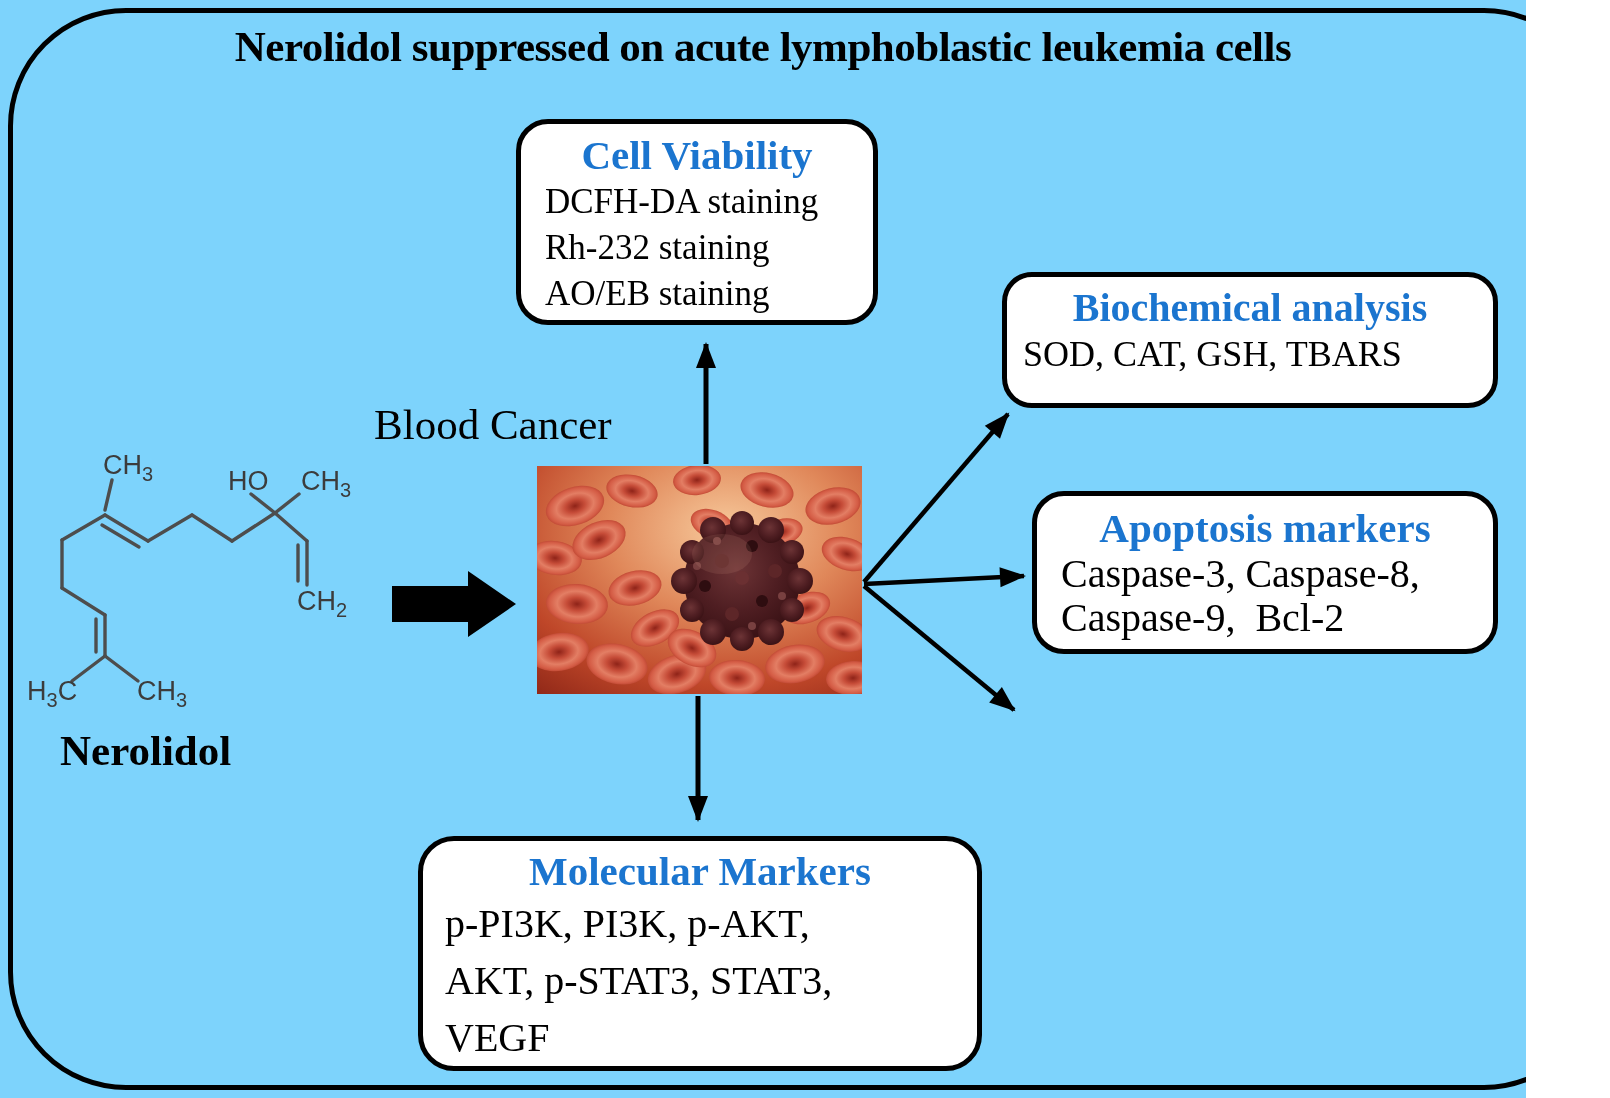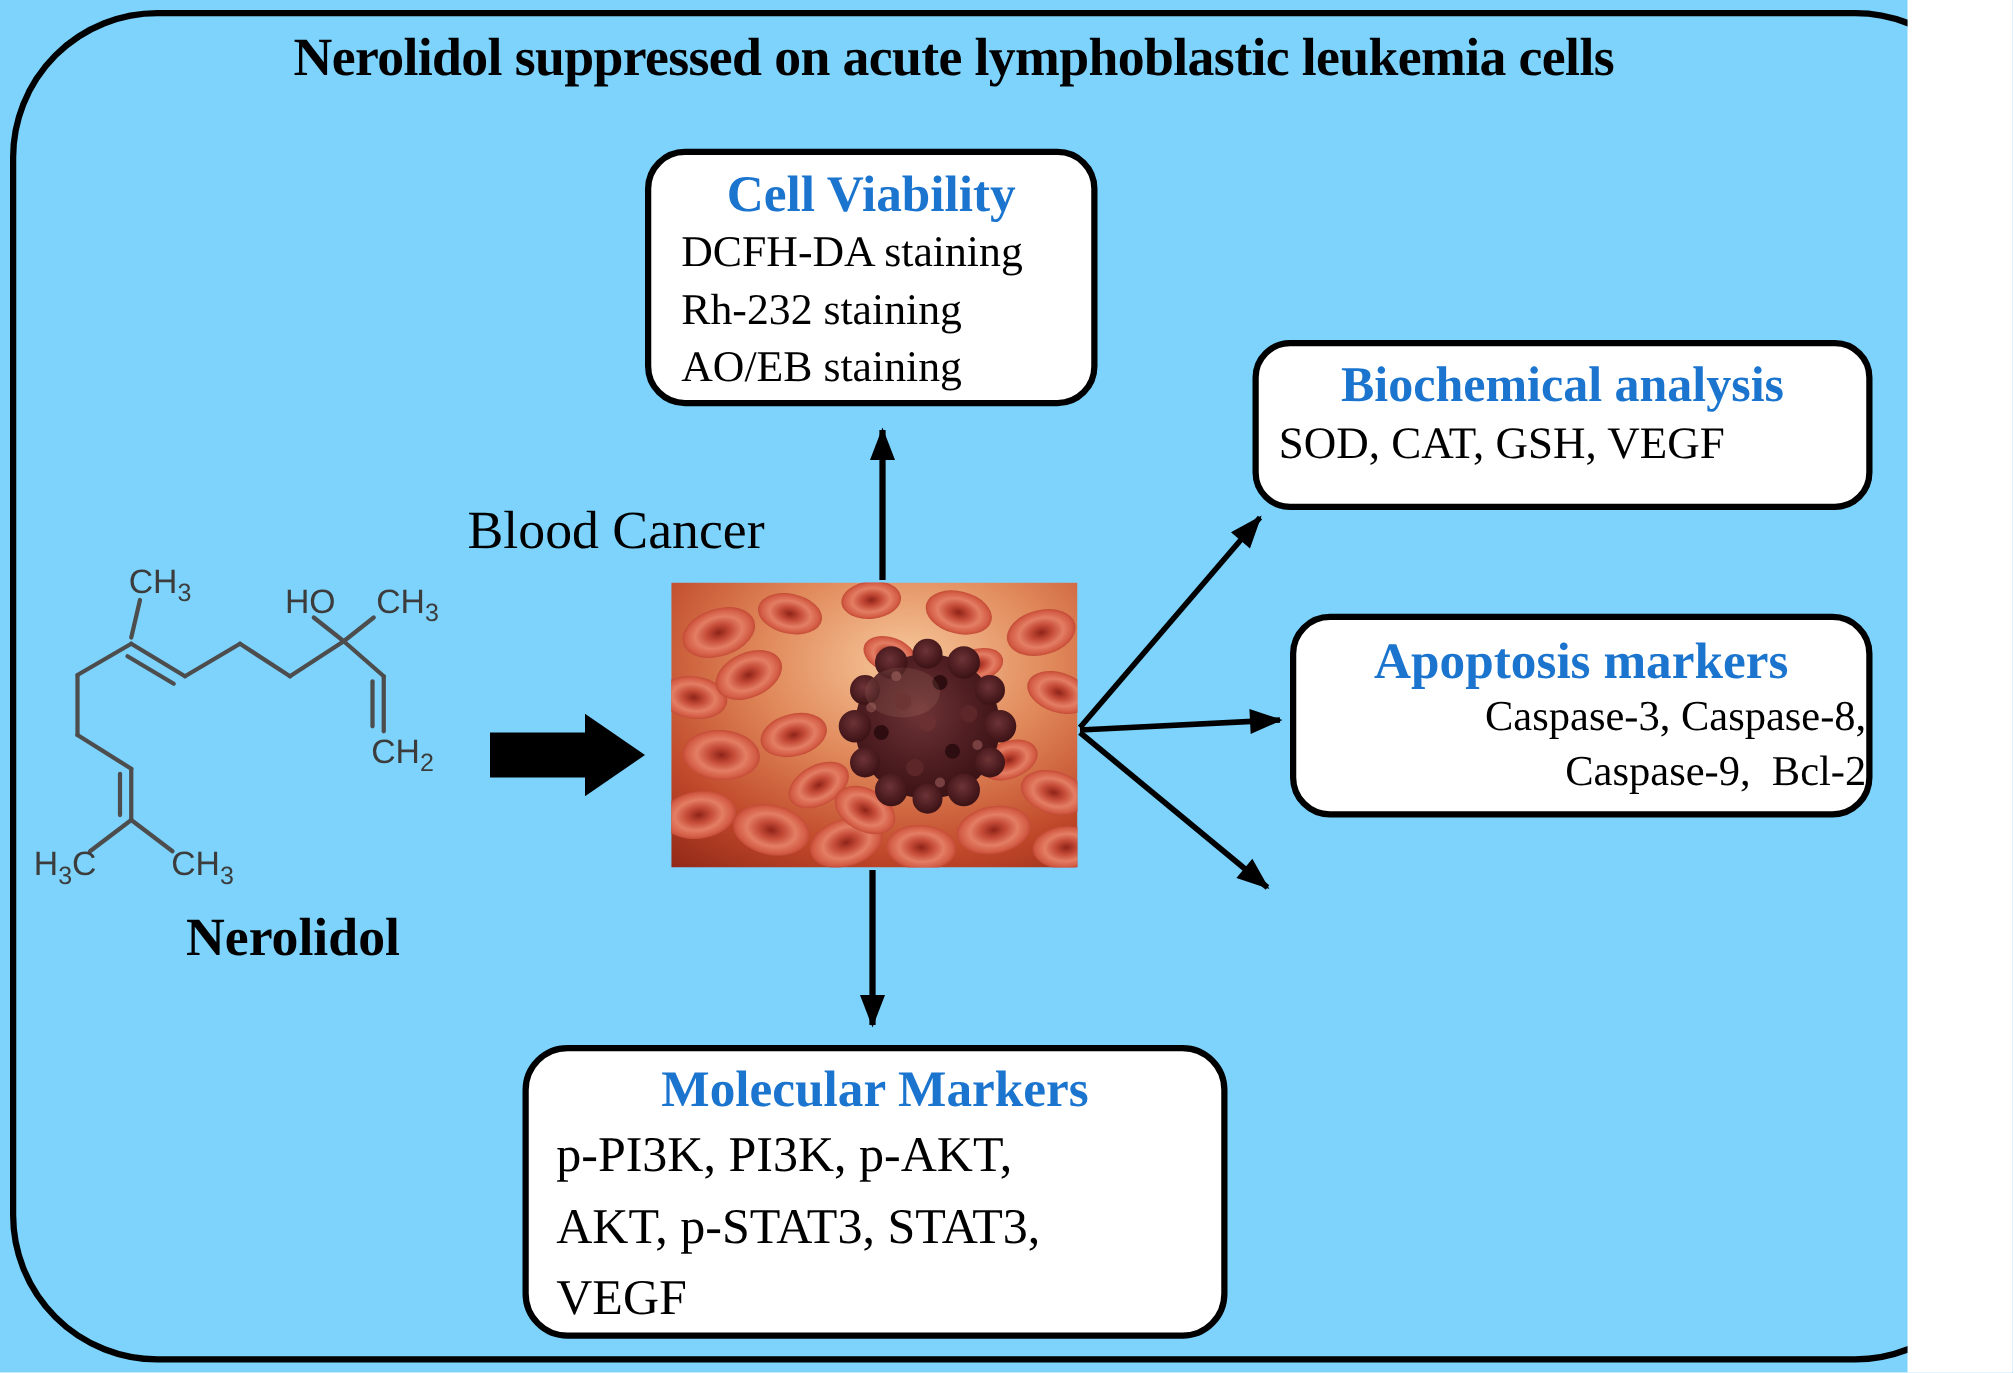--- a/index.html
+++ b/index.html
@@ -26,35 +26,35 @@
   .bx-cell{left:516px;top:119px;width:362px;height:206px;}
   .bx-cell .box-title{font-size:41px;margin-top:8px;}
   .bx-cell .box-line{font-size:35px;line-height:46px;padding-left:24px;}
 
   .bx-bio{left:1002px;top:272px;width:496px;height:136px;border-radius:30px;}
   .bx-bio .box-title{font-size:40px;margin-top:8px;}
   .bx-bio .box-line{font-size:36px;padding-left:16px;margin-top:2px;}
 
   .bx-apo{left:1032px;top:491px;width:466px;height:163px;}
   .bx-apo .box-title{font-size:41px;margin-top:9px;}
-  .bx-apo .box-line{font-size:34px;line-height:44px;padding-left:24px;text-align:right;}
+  .bx-apo .box-line{font-size:40px;line-height:44px;padding-left:24px;}
 
   .bx-inf{left:1014px;top:717px;width:568px;height:139px;}
   .bx-inf .box-title{font-size:41px;margin-top:10px;}
   .bx-inf .box-line{font-size:36px;text-align:center;margin-top:10px;}
 
   .bx-mol{left:418px;top:836px;width:564px;height:235px;border-radius:36px;}
   .bx-mol .box-title{font-size:41px;margin-top:7px;}
   .bx-mol .box-line{font-size:40px;line-height:57px;padding-left:22px;}
 
   .blood-label{
     position:absolute;left:374px;top:400px;font-size:43px;font-weight:normal;color:#000;
   }
   .mol-caption{
-    position:absolute;left:60px;top:726px;width:260px;text-align:right;
+    position:absolute;left:60px;top:726px;width:260px;text-align:left;
     font-size:43px;font-weight:bold;color:#000;
   }
   .layer{position:absolute;left:0;top:0;}
   .molecule{position:absolute;left:25px;top:438px;}
   .molecule line{stroke:#4d4d4d;stroke-width:3.4;stroke-linecap:round;}
   .molecule text{
     font-family:"Liberation Sans","DejaVu Sans",sans-serif;
     font-size:27px;fill:#3c3c3c;font-weight:500;
   }
   .molecule .sub{font-size:20px;}
@@ -200,21 +200,21 @@
 
   <div class="box bx-cell">
     <div class="box-title">Cell Viability</div>
     <div class="box-line">DCFH-DA staining</div>
     <div class="box-line">Rh-232 staining</div>
     <div class="box-line">AO/EB staining</div>
   </div>
 
   <div class="box bx-bio">
     <div class="box-title">Biochemical analysis</div>
-    <div class="box-line">SOD, CAT, GSH, VEGF</div>
+    <div class="box-line">SOD, CAT, GSH, TBARS</div>
   </div>
 
   <div class="box bx-apo">
     <div class="box-title">Apoptosis markers</div>
     <div class="box-line">Caspase-3, Caspase-8,</div>
     <div class="box-line">Caspase-9,  Bcl-2</div>
   </div>
 
 
   <div class="box bx-mol">

